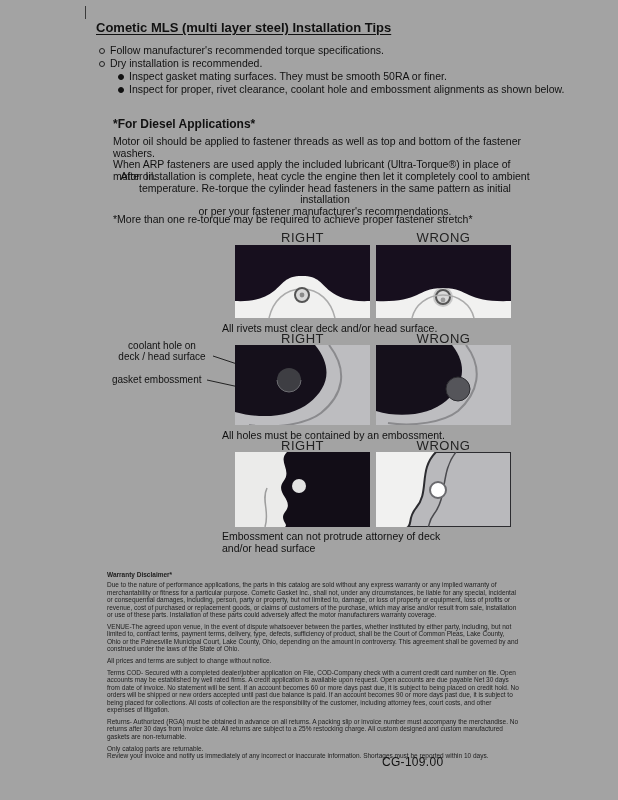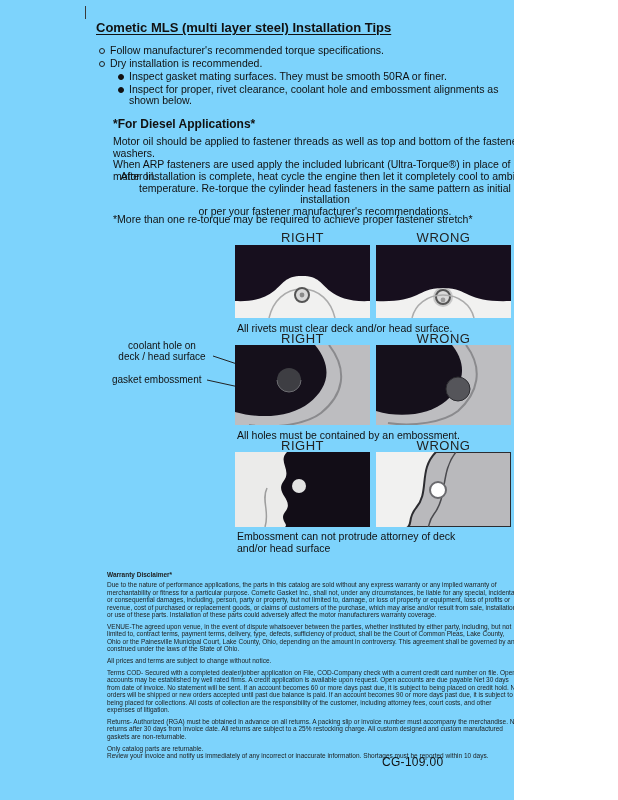--- a/index.html
+++ b/index.html
@@ -1,17 +1,17 @@
 <!DOCTYPE html>
 <html><head>
 <meta charset="utf-8">
 <style>
   html,body{margin:0;padding:0;background:#ffffff;}
   .page{
-    position:relative;width:514px;height:800px;background:#7dd3fc;
+    position:relative;width:618px;height:800px;background:#a3a3a3;
     font-family:"Liberation Sans", sans-serif;color:#111;overflow:hidden;
   }
   .abs{position:absolute;}
   .edge-mark{left:85px;top:6px;width:1px;height:13px;background:#3a3a3a;}
   .title{left:96px;top:20px;font-size:13px;font-weight:bold;text-decoration:underline;text-underline-offset:2px;}
   .bullets{left:99px;top:45px;font-size:10.5px;line-height:11px;}
   .brow{display:flex;align-items:flex-start;margin-bottom:2px;}
   .bmark{flex:0 0 auto;width:4px;height:4px;border:1px solid #222;border-radius:50%;margin:3px 5px 0 0;}
   .brow.sub{margin-left:19px;}
   .bmark.filled{background:#111;border-color:#111;}
@@ -21,21 +21,21 @@
   .p2{top:171px;text-align:center;}
   .note{top:214px;white-space:normal;}
   .dlabel{width:135px;text-align:center;font-size:13px;letter-spacing:0.5px;color:#222;}
   .lab-r1{left:235px;top:230px;} .lab-w1{left:376px;top:230px;}
   .lab-r2{left:235px;top:331px;} .lab-w2{left:376px;top:331px;}
   .lab-r3{left:235px;top:438px;} .lab-w3{left:376px;top:438px;}
   .panel{width:135px;overflow:hidden;}
   .panel svg{display:block;width:100%;height:100%;}
   .row1{top:245px;height:73px;} .row2{top:345px;height:80px;} .row3{top:452px;height:75px;}
   .pl{left:235px;} .pr{left:376px;}
-  .caption{left:237px;font-size:10.5px;line-height:12px;white-space:pre-line;}
+  .caption{left:222px;font-size:10.5px;line-height:12px;white-space:pre-line;}
   .cap1{top:322px;} .cap2{top:429px;} .cap3{top:530px;}
   .annot{font-size:10px;line-height:10.5px;white-space:pre-line;color:#111;}
   .an1{left:110px;top:341px;width:104px;text-align:center;}
   .an2{left:112px;top:375px;width:96px;text-align:left;}
   .leaders{left:205px;top:348px;width:110px;height:55px;overflow:visible;pointer-events:none;}
   .legal{left:107px;top:571px;width:412px;font-size:6.5px;line-height:7.4px;color:#1c1c1c;}
   .legal .lh{font-weight:bold;margin-bottom:3px;}
   .legal p{margin:0 0 4.5px 0;}
   .legal p.preline{white-space:pre-line;}
   .footer-code{left:382px;top:755px;font-size:12px;letter-spacing:0.3px;color:#111;}

